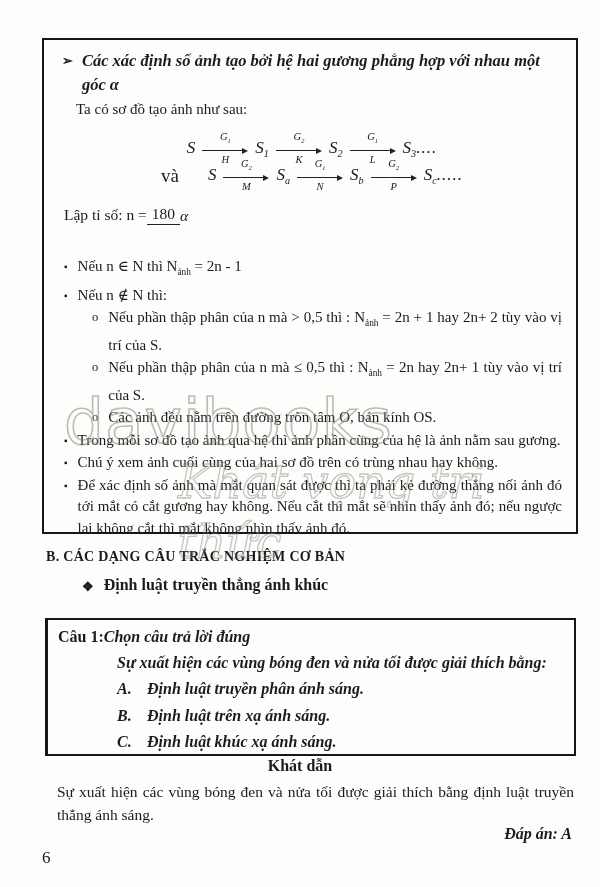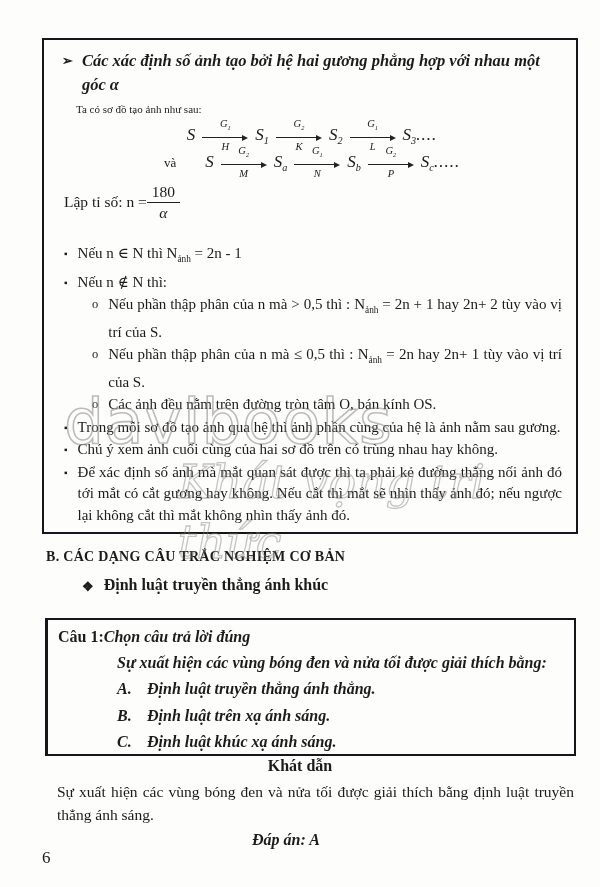--- a/index.html
+++ b/index.html
@@ -21,34 +21,34 @@
   .theory-box {
     position: absolute;
     left: 42px; top: 38px;
     width: 536px; height: 496px;
     border: 2px solid #15151a;
     padding: 9px 14px 6px 18px;
     overflow: hidden;
   }
   .t-title { display: flex; gap: 9px; font-weight: bold; font-style: italic; font-size: 16.5px; line-height: 24px; }
   .t-bullet { font-style: normal; font-size: 13px; line-height: 24px; }
-  .t-intro { margin: 1px 0 2px 14px; font-size: 11px; line-height: 22px; }
+  .t-intro { margin: 1px 0 15px 14px; font-size: 15px; line-height: 22px; }
 
   .diagram-line { display: flex; justify-content: center; align-items: center; gap: 5px; font-style: italic; font-size: 17px; height: 27px; }
   .dnode sub, .m-arrow sub { font-size: 0.6em; }
-  .dprefix { font-style: normal; font-size: 13px; margin-right: 24px; }
+  .dprefix { font-style: normal; font-size: 19px; margin-right: 24px; }
   .dtrail { letter-spacing: 1px; }
   .m-arrow { display: inline-flex; flex-direction: column; align-items: stretch; width: 46px; margin: 0 2px; }
   .m-arrow .over, .m-arrow .under { font-size: 10.5px; line-height: 10px; text-align: center; font-style: italic; }
   .m-arrow .shaft { position: relative; height: 9px; }
   .m-arrow .shaft::before { content: ""; position: absolute; left: 0; right: 4px; top: 4px; border-top: 1.2px solid #222; }
   .m-arrow .shaft::after { content: ""; position: absolute; right: 0; top: 4.6px; transform: translateY(-50%); border-left: 6px solid #222; border-top: 3.5px solid transparent; border-bottom: 3.5px solid transparent; }
 
   .ratio-line { display: flex; align-items: center; margin: 5px 0 20px 2px; font-size: 15.5px; height: 42px; }
-  .frac { display: inline-flex; flex-direction: column; align-items: center; font-size: 15.5px; line-height: 18px; }
+  .frac { display: inline-flex; align-items: center; font-size: 15.5px; line-height: 18px; }
   .frac .num { display: block; border-bottom: 1.2px solid #222; padding: 0 5px 1px; }
   .frac .den { display: block; font-style: italic; padding-top: 1px; }
 
   .rule { display: flex; gap: 10px; font-size: 15px; line-height: 21.5px; margin-bottom: 1px; }
   .rule .rtext { flex: 1; text-align: justify; }
   .rule sub { font-size: 0.62em; }
   .b-sq { font-size: 10px; line-height: 21.5px; padding-left: 2px; }
   .rule.l2 { margin-left: 28px; }
   .b-ci { font-size: 12.5px; line-height: 21.5px; padding-left: 2px; }
 
@@ -87,21 +87,21 @@
   .q-head { display: flex; font-size: 16px; line-height: 26px; }
   .q-label { font-style: normal; white-space: nowrap; }
   .q-prompt { font-style: italic; }
   .q-stem { margin-left: 59px; font-style: italic; font-size: 16px; line-height: 26px; }
   .q-opt { margin-left: 59px; display: flex; gap: 12px; font-style: italic; font-size: 16px; line-height: 26.5px; }
   .q-opt .letter { min-width: 18px; }
 
   
   .hd-heading { position: absolute; left: 0; top: 757px; width: 600px; text-align: center; font-weight: bold; font-size: 16px; }
   .sol-text { position: absolute; left: 57px; top: 780px; width: 517px; font-size: 15.5px; line-height: 23px; text-align: justify; }
-  .answer { position: absolute; left: 0; top: 825px; width: 572px; text-align: center; font-weight: bold; font-style: italic; font-size: 16px; margin-top: 6px; }
+  .answer { position: absolute; left: 0; top: 825px; width: 572px; text-align: right; font-weight: bold; font-style: italic; font-size: 16px; }
 
   .page-num { position: absolute; left: 42px; top: 848px; font-size: 17px; }
 </style>
 </head>
 <body>
 
 <div class="page">
 
   <div class="theory-box">
     <div class="t-title">
@@ -209,21 +209,21 @@
   </div>
 
   <div class="q-box">
     <div class="q-head">
       <span class="q-label">Câu 1:</span>
       <span class="q-prompt">Chọn câu trả lời đúng</span>
     </div>
     <div class="q-stem">Sự xuất hiện các vùng bóng đen và nửa tối được giải thích bằng:</div>
     <div class="q-opt">
       <span class="letter">A.</span>
-      <span>Định luật truyền thẳng ánh thẳng.</span>
+      <span>Định luật truyền phân ánh sáng.</span>
     </div>
     <div class="q-opt">
       <span class="letter">B.</span>
       <span>Định luật trên xạ ánh sáng.</span>
     </div>
     <div class="q-opt">
       <span class="letter">C.</span>
       <span>Định luật khúc xạ ánh sáng.</span>
     </div>
     <div class="q-opt">

